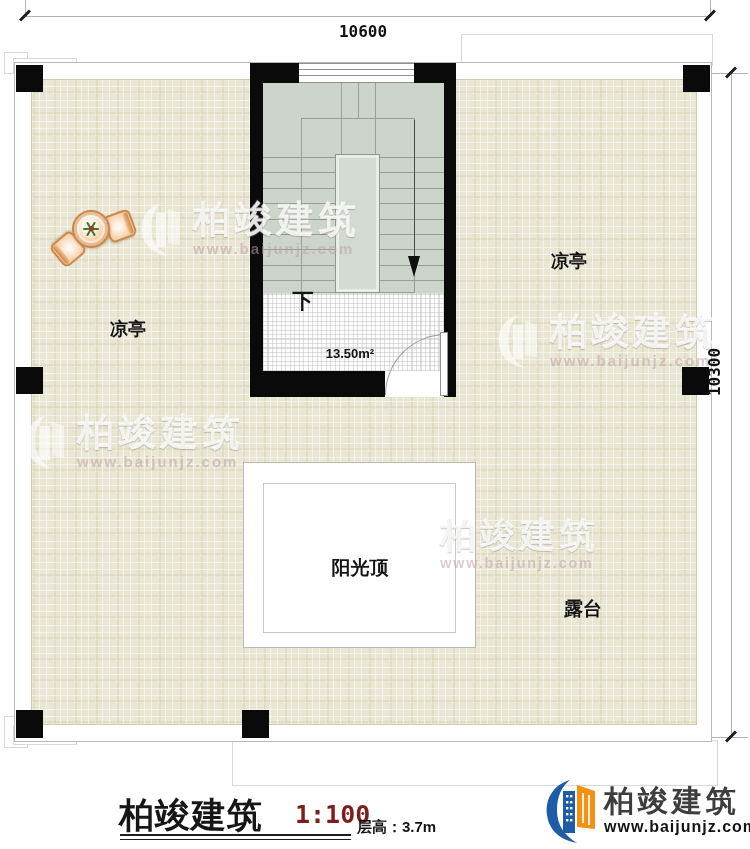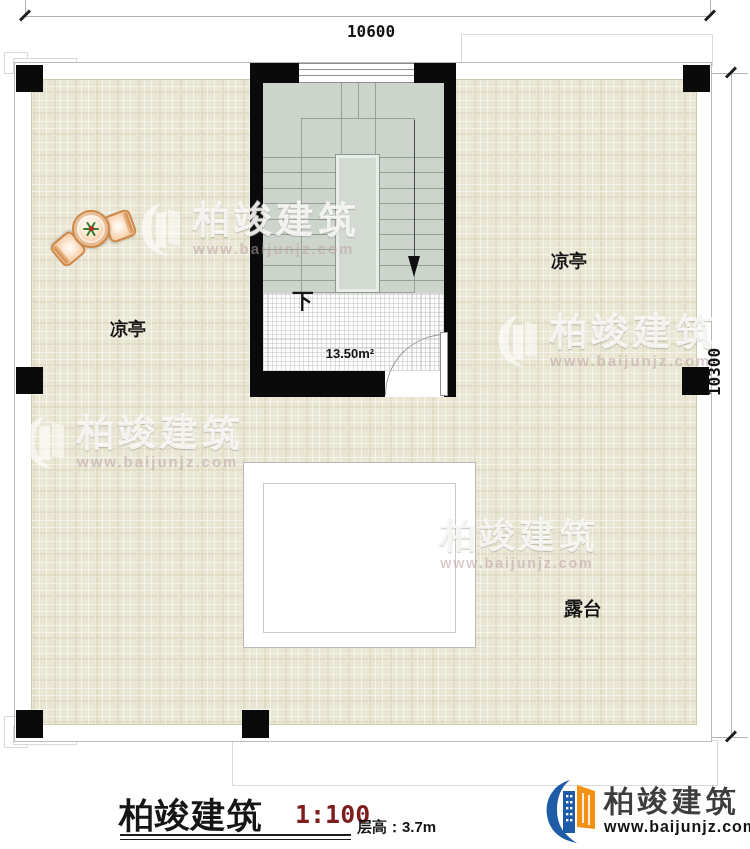--- a/index.html
+++ b/index.html
@@ -95,20 +95,21 @@
   <div class="ghost" style="left:4px;top:716px;width:22px;height:30px;"></div>
   <div class="ghost" style="left:13px;top:726px;width:62px;height:17px;"></div>
   <div class="ghost" style="left:461px;top:34px;width:250px;height:30px;"></div>
   <div class="ghost" style="left:232px;top:740px;width:484px;height:44px;"></div>
 
   <div id="parapet"></div>
   <div id="terrace"></div>
 
   <div id="skylight">
     <div id="skylight-inner"></div>
+    <div class="room-label" style="left:36px;top:92px;width:160px;font-size:19px;">阳光顶</div>
   </div>
 
   <div class="column" style="left:16px;top:65px;width:27px;height:27px;"></div>
   <div class="column" style="left:683px;top:65px;width:27px;height:27px;"></div>
   <div class="column" style="left:16px;top:367px;width:27px;height:27px;"></div>
   <div class="column" style="left:682px;top:367px;width:27px;height:28px;"></div>
   <div class="column" style="left:16px;top:710px;width:27px;height:28px;"></div>
   <div class="column" style="left:242px;top:710px;width:27px;height:28px;"></div>
 
   <div id="stairwell">
@@ -201,21 +202,21 @@
       <span class="wm-brand">柏竣建筑</span>
       <span class="wm-url">www.baijunjz.com</span>
     </div>
   </div>
 
   <div class="dimline" style="left:25px;top:16px;width:686px;height:1px;"></div>
   <div class="dimline" style="left:25px;top:0;width:1px;height:16px;"></div>
   <div class="dimline" style="left:710px;top:0;width:1px;height:16px;"></div>
   <div class="tick" style="left:18px;top:14px;"></div>
   <div class="tick" style="left:703px;top:14px;"></div>
-  <div class="dimlabel" style="left:331px;top:22px;width:80px;">10600</div>
+  <div class="dimlabel" style="left:323px;top:22px;width:80px;">10600</div>
 
   <div class="dimline" style="left:731px;top:73px;width:1px;height:664px;"></div>
   <div class="dimline" style="left:712px;top:73px;width:36px;height:1px;"></div>
   <div class="dimline" style="left:712px;top:737px;width:36px;height:1px;"></div>
   <div class="tick" style="left:724px;top:71px;"></div>
   <div class="tick" style="left:724px;top:735px;"></div>
   <div class="dimlabel" style="left:714px;top:372px;transform:translate(-50%,-50%) rotate(-90deg);">10300</div>
 
   <div id="drawing-title">柏竣建筑</div>
   <div id="drawing-scale">1:100</div>

